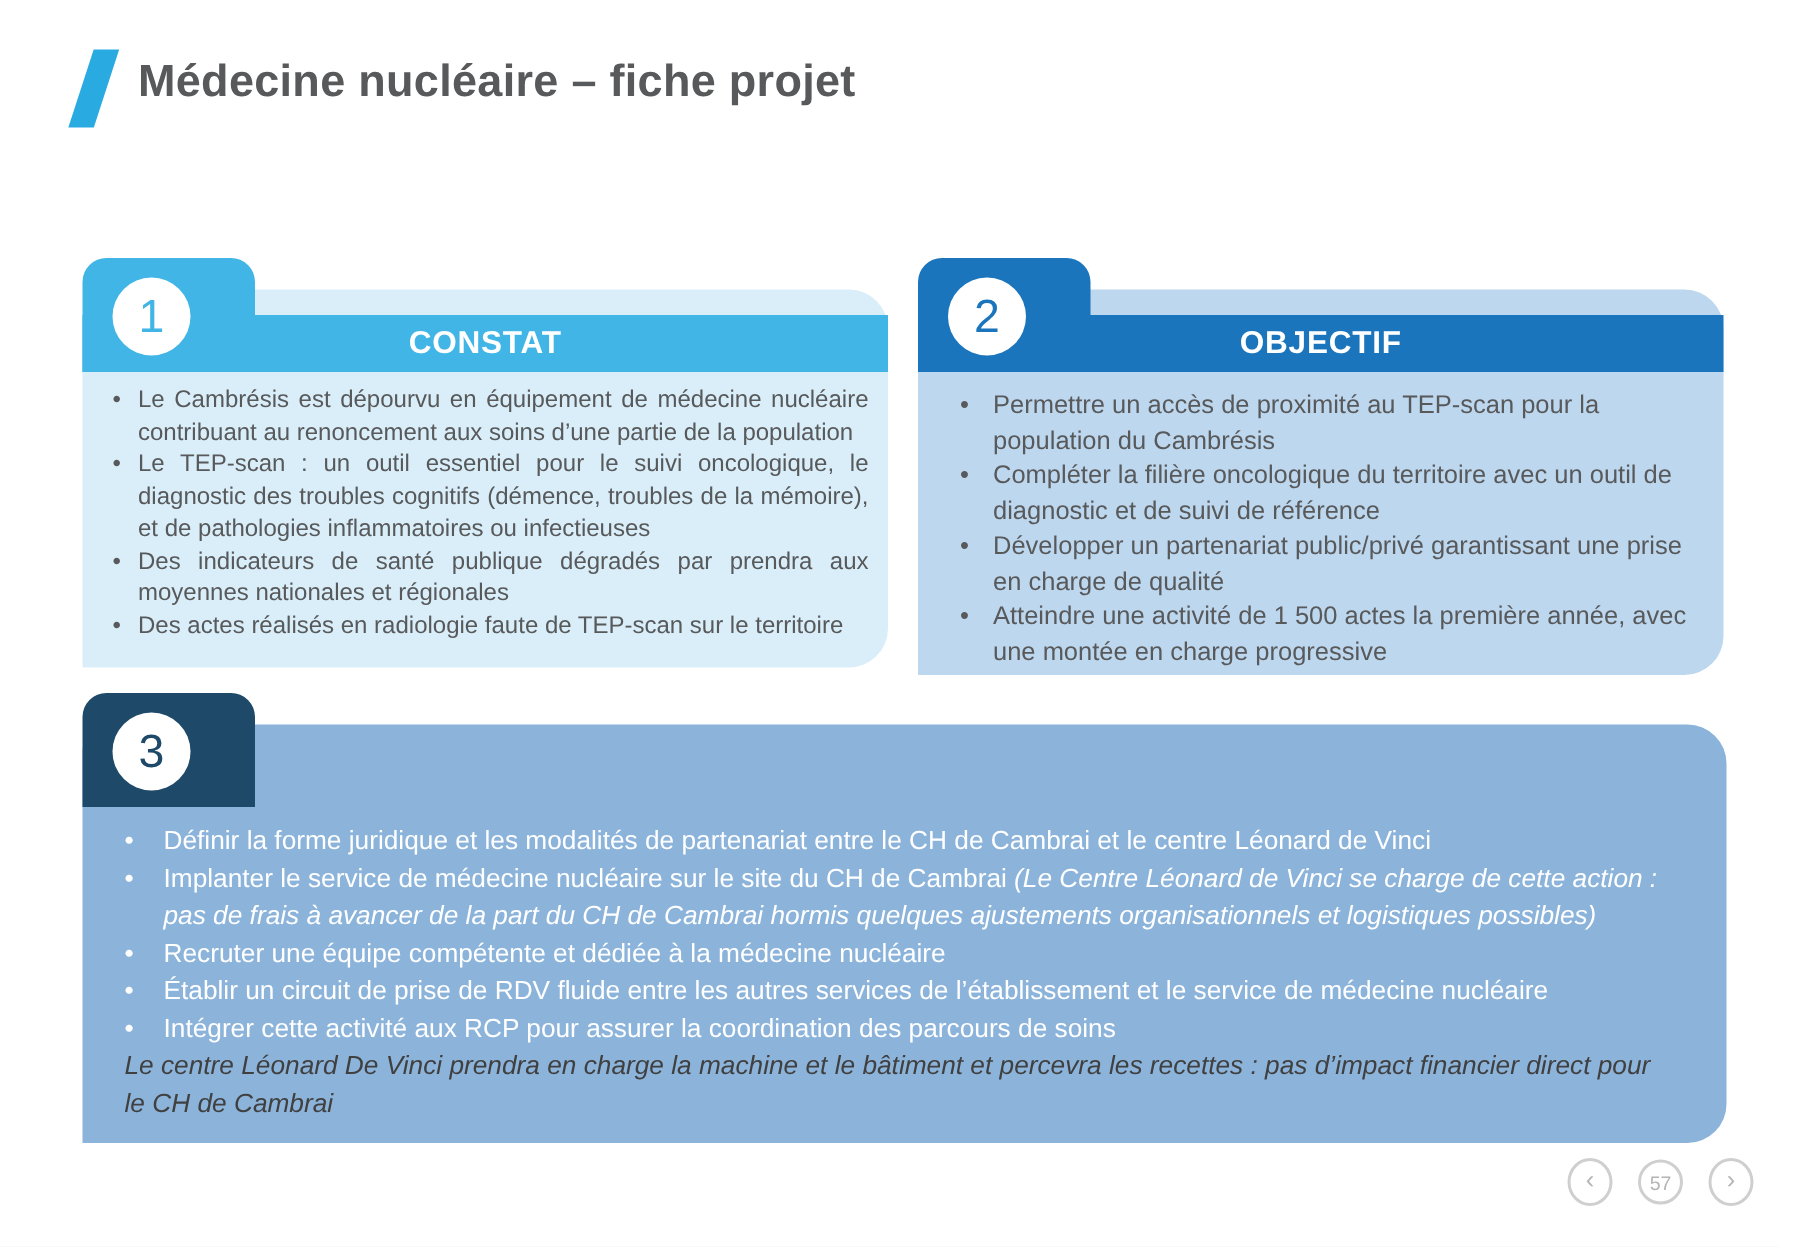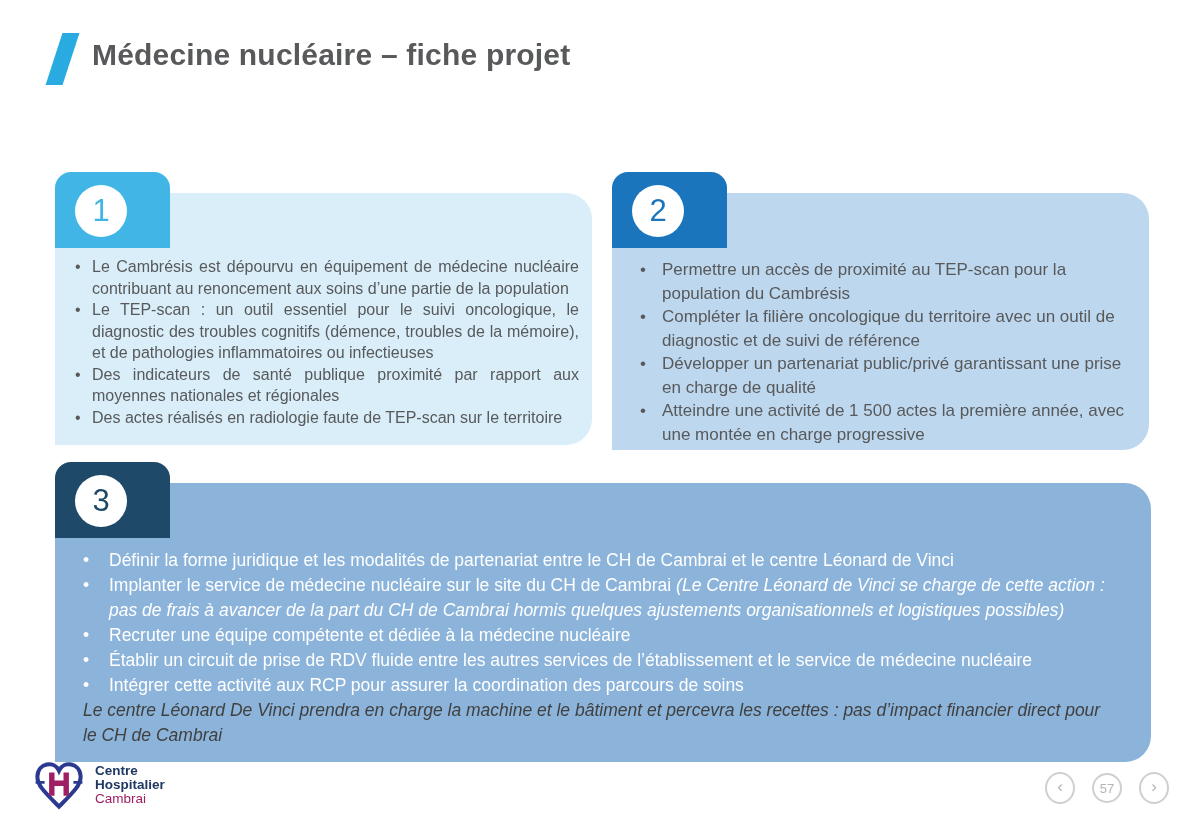--- a/index.html
+++ b/index.html
@@ -68,49 +68,55 @@
 <body>
 
 <div class="page">
 
   <div class="slash"></div>
   <h1 class="page-title">Médecine nucléaire – fiche projet</h1>
 
 
   <section class="card card1">
     <div class="cbody"></div>
+    <div class="bar">
+      <span>CONSTAT</span>
+    </div>
     <div class="tab">
       <div class="circle">
         <span>1</span>
       </div>
     </div>
     <div class="content">
       <ul>
           <li>
             <span class="dot">•</span>
             <span class="btext">Le Cambrésis est dépourvu en équipement de médecine nucléaire contribuant au renoncement aux soins d’une partie de la population</span>
           </li>
           <li>
             <span class="dot">•</span>
             <span class="btext">Le TEP-scan : un outil essentiel pour le suivi oncologique, le diagnostic des troubles cognitifs (démence, troubles de la mémoire), et de pathologies inflammatoires ou infectieuses</span>
           </li>
           <li>
             <span class="dot">•</span>
-            <span class="btext">Des indicateurs de santé publique proximité par rapport aux moyennes nationales et régionales</span>
+            <span class="btext">Des indicateurs de santé publique dégradés par prendra aux moyennes nationales et régionales</span>
           </li>
           <li>
             <span class="dot">•</span>
             <span class="btext">Des actes réalisés en radiologie faute de TEP-scan sur le territoire</span>
           </li>
         </ul>
     </div>
   </section>
 
   <section class="card card2">
     <div class="cbody"></div>
+    <div class="bar">
+      <span>OBJECTIF</span>
+    </div>
     <div class="tab">
       <div class="circle">
         <span>2</span>
       </div>
     </div>
     <div class="content">
       <ul>
           <li>
             <span class="dot">•</span>
             <span class="btext">Permettre un accès de proximité au TEP-scan pour la population du Cambrésis</span>
@@ -158,32 +164,20 @@
           </li>
           <li>
             <span class="dot">•</span>
             <span class="btext">Intégrer cette activité aux RCP pour assurer la coordination des parcours de soins</span>
           </li>
         </ul>
       <p class="note">Le centre Léonard De Vinci prendra en charge la machine et le bâtiment et percevra les recettes : pas d’impact financier direct pour le CH de Cambrai</p>
     </div>
   </section>
 
-  <div class="logo">
-    <svg width="54" height="54" viewBox="0 0 60 60">
-      <path d="M30 14 C 25 3, 7 5, 6 20 C 5.5 30, 14 38, 30 54 C 46 38, 54.5 30, 54 20 C 53 5, 35 3, 30 14 Z" fill="none" stroke="#2B3990" stroke-width="4.5"></path>
-      <path d="M4 27 H 14 M46 27 H 56" stroke="#2B3990" stroke-width="3"></path>
-      <path d="M22 16 V 42 M38 16 V 42 M22 28 H 38" stroke="#9E1F63" stroke-width="6"></path>
-    </svg>
-    <div class="logo-text">
-      <div>Centre</div>
-      <div>Hospitalier</div>
-      <div class="magenta">Cambrai</div>
-    </div>
-  </div>
 
 
   <div class="nav">
     <div class="nav-circle chev">
       <span>‹</span>
     </div>
     <div class="nav-circle">
       <span>57</span>
     </div>
     <div class="nav-circle chev">

